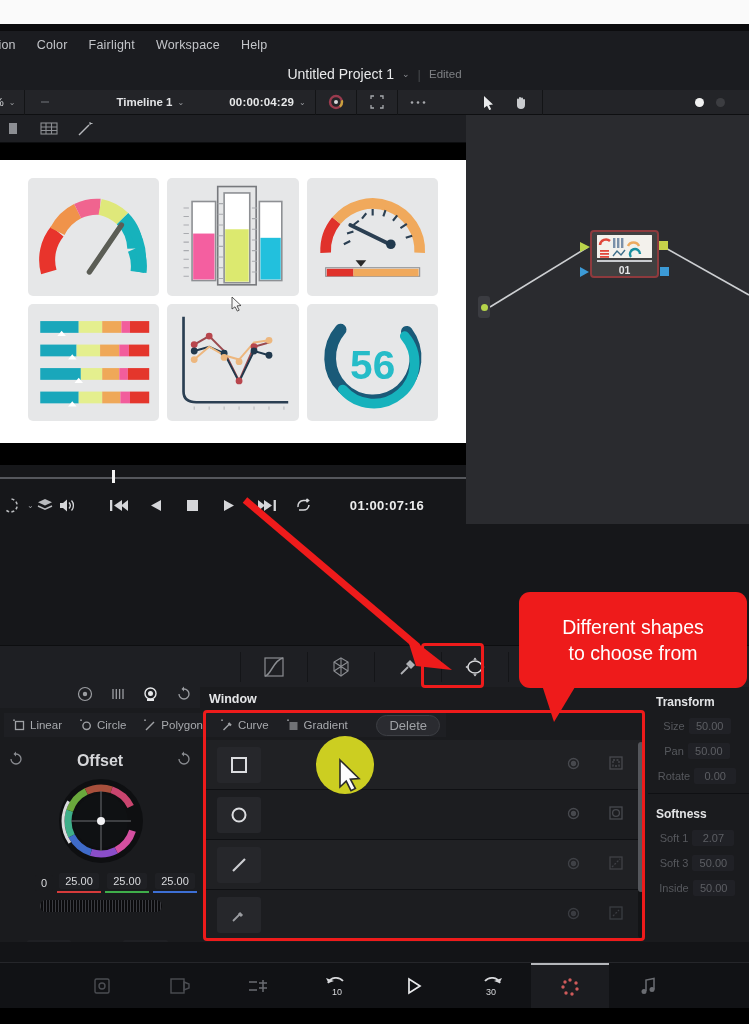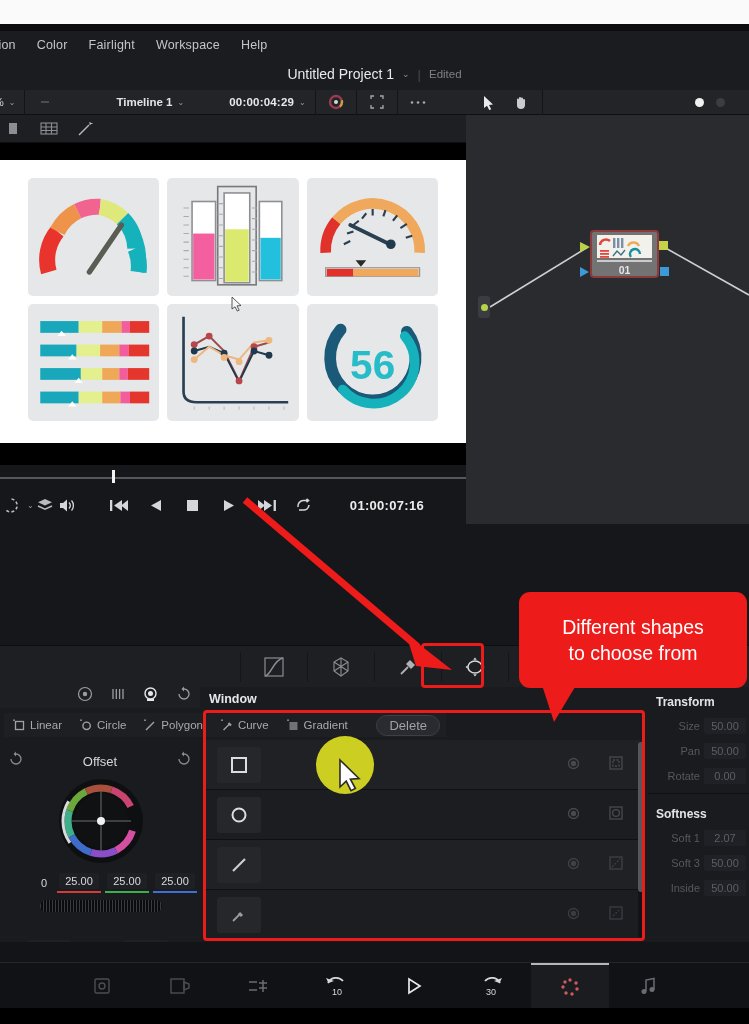--- a/index.html
+++ b/index.html
@@ -81,21 +81,21 @@
     position:absolute; left:0; top:486px; width:466px; height:38px; background:#16171a;
     display:flex; align-items:center;
   }
   .transport .tgrp2 { display:flex; align-items:center; gap:15px; margin-left:30px; }
   .tc-right { margin-left:auto; margin-right:42px; font-size:13px; font-weight:bold; color:#eceded; letter-spacing:.3px;}
 
   
   .nodearea { position:absolute; left:466px; top:115px; width:283px; height:409px; background:#2a2b2f; }
   .node {
     position:absolute; left:124px; top:115px; width:69px; height:48px;
-    background:#737373; border:2px solid #8e3a3d; border-radius:4px;
+    background:#404040; border:2px solid #8e3a3d; border-radius:4px;
     display:flex; flex-direction:column; align-items:center;
   }
   .node .thumb { width:55px; height:25px; margin-top:3px; background:#f3f1ec; border-radius:1px; position:relative; overflow:hidden;}
   .node .nline { width:55px; height:2px; background:#c9cbce; margin-top:2px;}
   .node .nlabel { font-size:10.5px; color:#e5e6e8; font-weight:bold; margin-top:2px; }
   .src-node {
     position:absolute; left:12px; top:181px; width:12px; height:22px;
     background:#3b3c41; border-radius:3px; display:flex; align-items:center; justify-content:center;
   }
   .src-dot { width:7px; height:7px; border-radius:50%; background:#b5d44a; }
@@ -143,36 +143,36 @@
   .rngrow {
     position:absolute; left:0; top:708px; width:200px; height:30px; background:#1a1b1e;
     display:flex; align-items:center; gap:6px;
   }
   .rnglbl { font-size:11px; color:#a4a6aa; }
   .numfield {
     background:#000; color:#e8e9ea; font-size:11.5px; font-weight:bold;
     padding:2px 7px; border-radius:2px; border-bottom:2px solid #6d6f74;
   }
   .offsetrow { position:absolute; left:0; top:745px; width:200px; height:32px; display:flex; align-items:center; justify-content:space-between; padding:0 8px;}
-  .offsetlbl { font-size:13px; color:#d5d6d9; }
+  .offsetlbl { font-size:16px; color:#d5d6d9;font-weight:bold; }
   .wheelwrap { position:absolute; left:55px; top:775px; width:92px; height:92px; }
   .rgbrow { position:absolute; left:0; top:870px; width:200px; height:26px; display:flex; align-items:center; justify-content:flex-end; gap:4px; padding-right:3px;}
   .rgbcell { display:flex; flex-direction:column; align-items:center; }
   .rgbval { background:#1f2024; color:#d9dadd; font-size:11px; padding:2px 6px; border-radius:2px; }
   .rgbbar { width:44px; height:2px; margin-top:2px;}
   .ring { position:absolute; left:40px; top:900px; width:122px; height:12px; background:#0b0b0d; border-radius:6px;
           background-image:repeating-linear-gradient(90deg,#3a3b40 0 1px,#0b0b0d 1px 3px); }
   .sathue { position:absolute; left:0; top:920px; width:200px; height:42px; display:flex; align-items:center; gap:5px; padding-top:14px;}
   .sh-lbl { font-size:11px; color:#8d8f94; }
   .sh-val { background:#1f2024; color:#d6d7da; font-size:11.5px; padding:2px 8px; border-radius:2px;}
 
   
   .rightpanel { position:absolute; left:648px; top:687px; width:101px; height:275px; background:#1a1b1e; }
   .rp-title { font-size:12px; font-weight:bold; color:#e3e4e6; padding:8px 0 4px 8px; }
-  .rp-row { display:flex; align-items:center; justify-content:flex-end; gap:4px; height:25px; padding-right:3px;}
+  .rp-row { display:flex; align-items:center; justify-content:center; gap:4px; height:25px; padding-right:3px;}
   .rp-lbl { font-size:11px; color:#56585d; }
   .rp-val { background:#202126; color:#5d5f64; font-size:11px; padding:2px 6px; border-radius:2px; min-width:42px; text-align:center;}
   .rp-divider { height:1px; background:#0f1013; margin:5px 0; }
 
   
   .redbox { position:absolute; border:3px solid #ee1b1b; border-radius:4px; pointer-events:none; }
   .callout {
     position:absolute; left:519px; top:592px; width:228px; height:96px;
     background:#ee1b1b; border-radius:11px; display:flex; flex-direction:column;
     align-items:center; justify-content:center; color:#fff;

